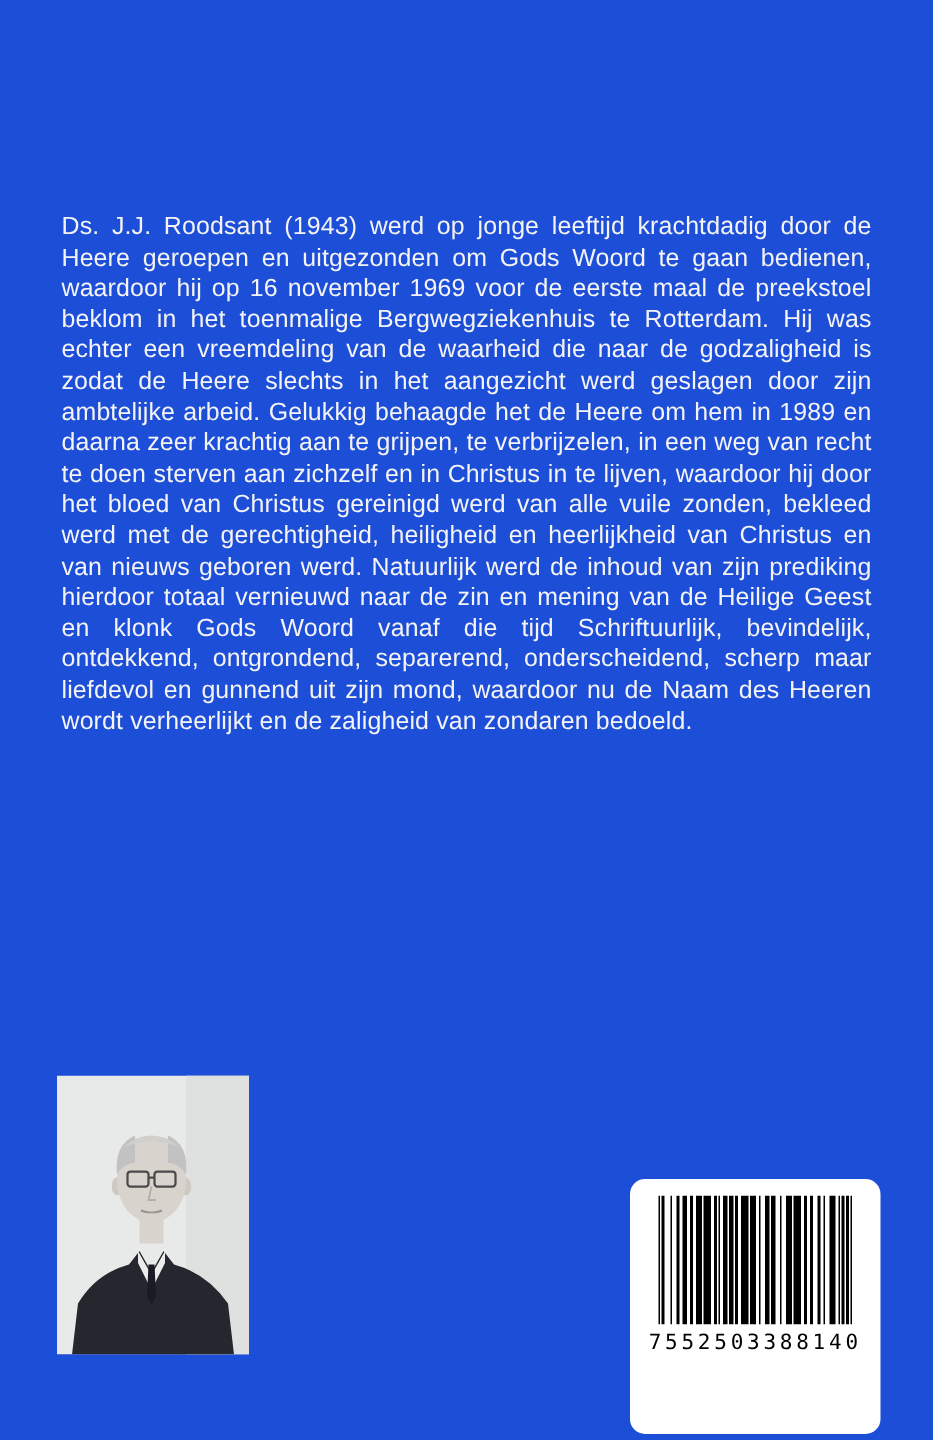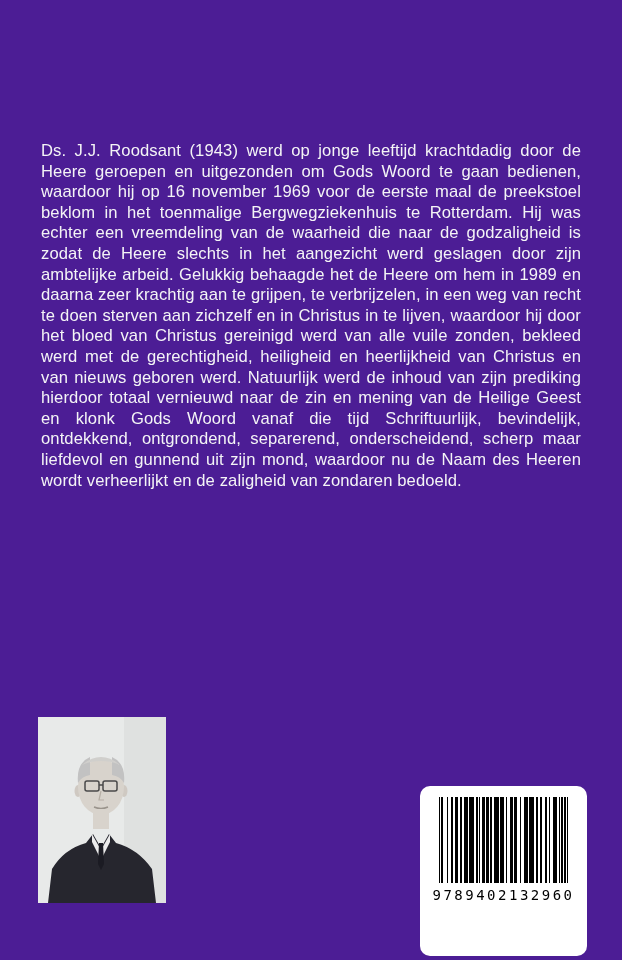--- a/index.html
+++ b/index.html
@@ -69,21 +69,21 @@
     font-family: "DejaVu Sans Mono", monospace;
     font-size: 14px;
     letter-spacing: 2.5px;
     color: #000000;
     white-space: nowrap;
   }
 </style>
 </head>
 <body>
 
-<div class="cover" style="background: #4c1d95;">
+<div class="cover" style="background: #1d4ed8;">
 
   <p class="blurb" style="color: rgb(244, 244, 246);">Ds. J.J. Roodsant (1943) werd op jonge leeftijd krachtdadig door de Heere geroepen en uitgezonden om Gods Woord te gaan bedienen, waardoor hij op 16 november 1969 voor de eerste maal de preekstoel beklom in het toenmalige Bergwegziekenhuis te Rotterdam. Hij was echter een vreemdeling van de waarheid die naar de godzaligheid is zodat de Heere slechts in het aangezicht werd geslagen door zijn ambtelijke arbeid. Gelukkig behaagde het de Heere om hem in 1989 en daarna zeer krachtig aan te grijpen, te verbrijzelen, in een weg van recht te doen sterven aan zichzelf en in Christus in te lijven, waardoor hij door het bloed van Christus gereinigd werd van alle vuile zonden, bekleed werd met de gerechtigheid, heiligheid en heerlijkheid van Christus en van nieuws geboren werd. Natuurlijk werd de inhoud van zijn prediking hierdoor totaal vernieuwd naar de zin en mening van de Heilige Geest en klonk Gods Woord vanaf die tijd Schriftuurlijk, bevindelijk, ontdekkend, ontgrondend, separerend, onderscheidend, scherp maar liefdevol en gunnend uit zijn mond, waardoor nu de Naam des Heeren wordt verheerlijkt en de zaligheid van zondaren bedoeld.</p>
 
   <svg class="photo" viewBox="0 0 128 186" xmlns="http://www.w3.org/2000/svg" role="img">
     <g>
       <rect width="128" height="186" fill="#e8eae9"></rect>
       <rect x="86" y="0" width="42" height="186" fill="#dfe1e0"></rect>
     </g>
     <g>
       <ellipse cx="40" cy="74" rx="3.5" ry="6" fill="#cfc9c2"></ellipse>
@@ -161,16 +161,16 @@
         <span style="flex: 0 0 4.2px; background: rgb(0, 0, 0);"></span>
         <span style="flex: 0 0 1.4px; background: transparent;"></span>
         <span style="flex: 0 0 1.4px; background: rgb(0, 0, 0);"></span>
         <span style="flex: 0 0 1.4px; background: transparent;"></span>
         <span style="flex: 0 0 1.4px; background: rgb(0, 0, 0);"></span>
         <span style="flex: 0 0 1.4px; background: transparent;"></span>
         <span style="flex: 0 0 1.4px; background: rgb(0, 0, 0);"></span>
         <span style="flex: 0 0 1.4px; background: transparent;"></span>
         <span style="flex: 0 0 1.4px; background: rgb(0, 0, 0);"></span>
       </div>
-    <div class="barcode-number">9789402132960</div>
+    <div class="barcode-number">7552503388140</div>
   </div>
 
 </div>
 
 </body></html>

